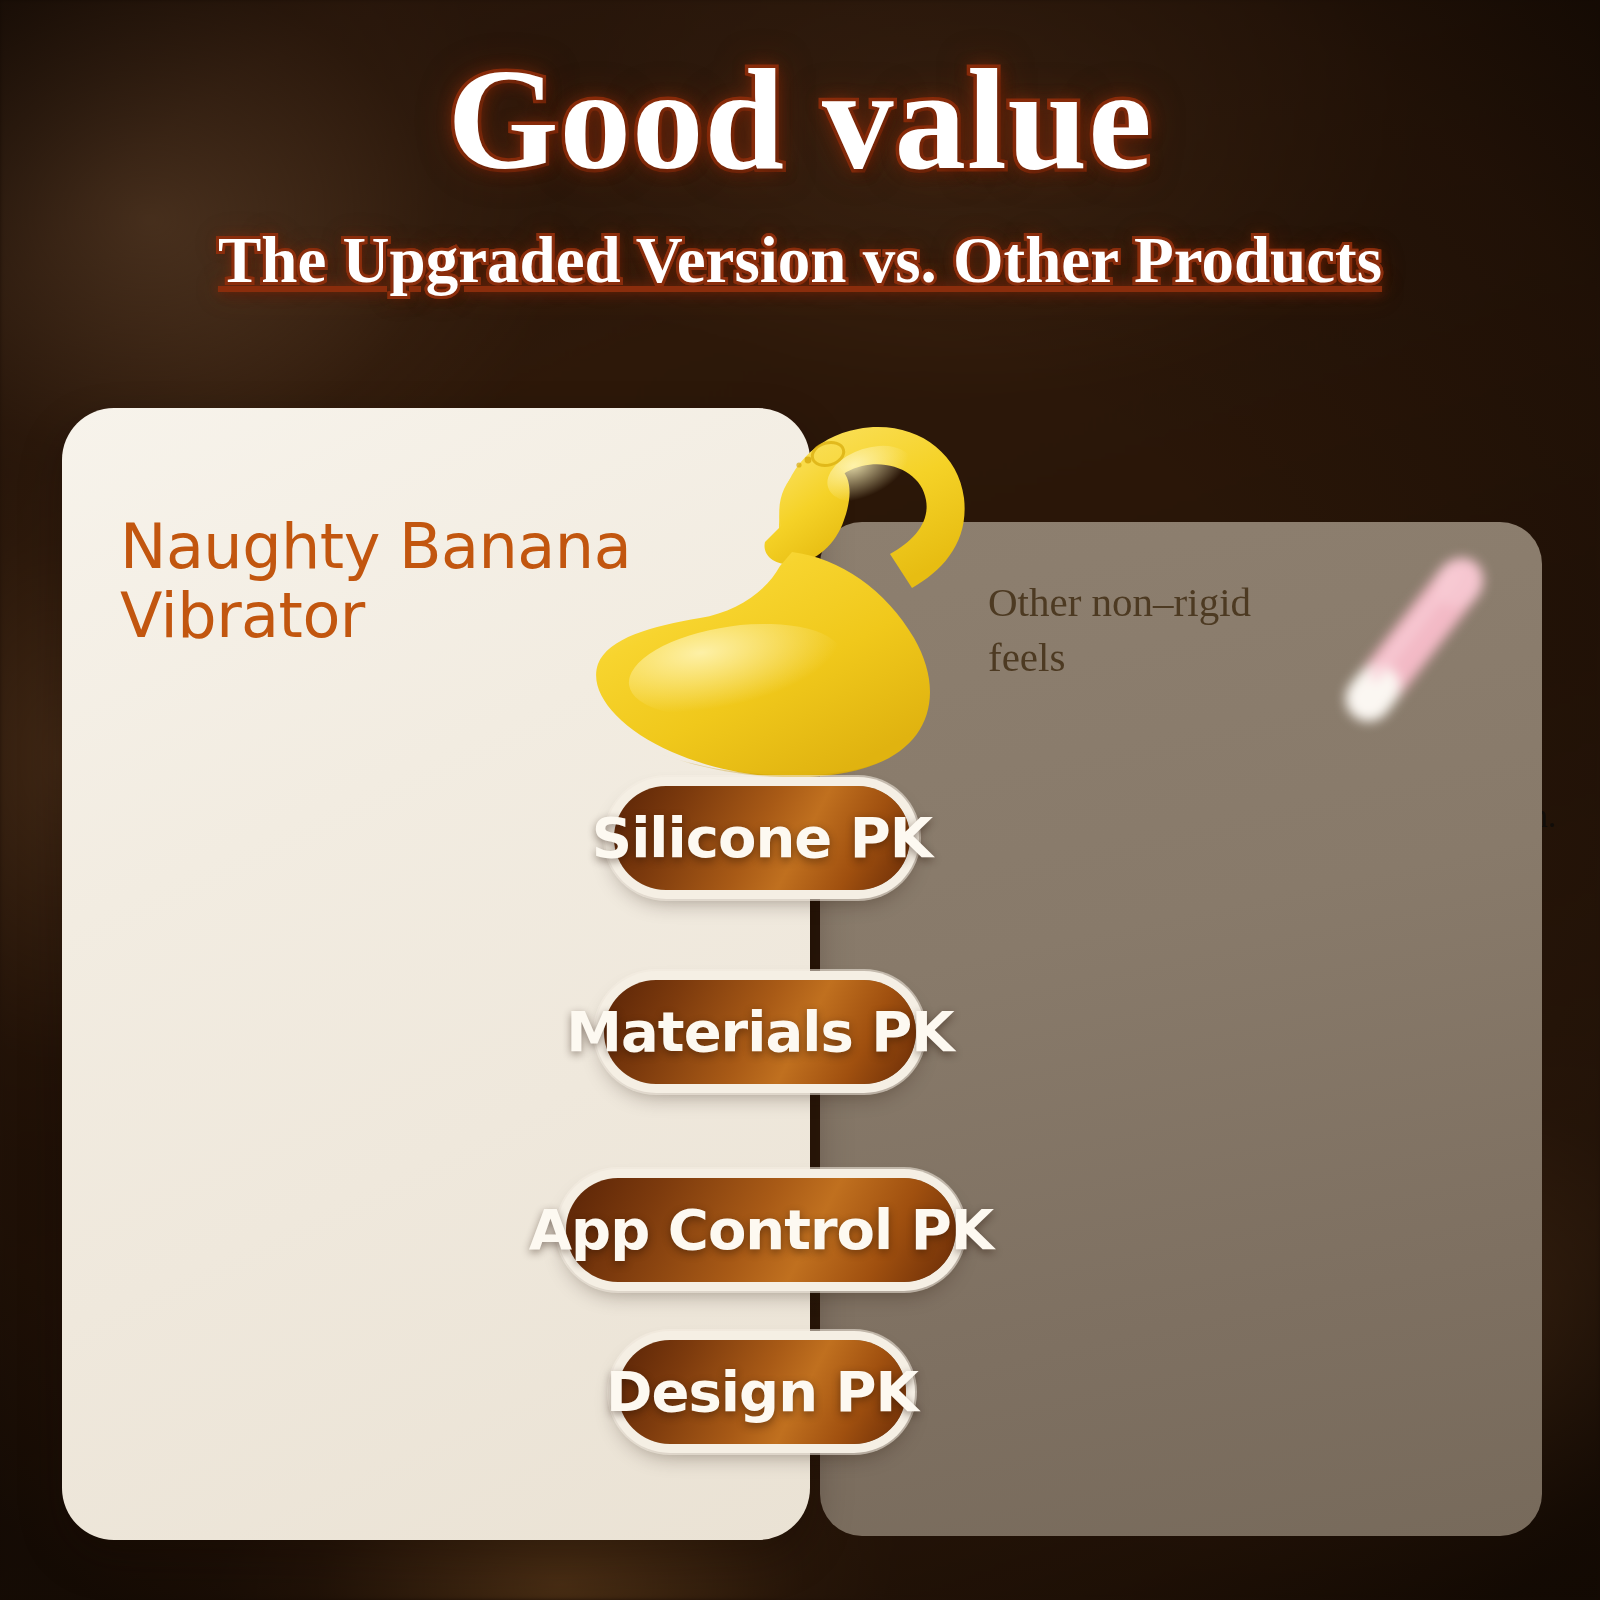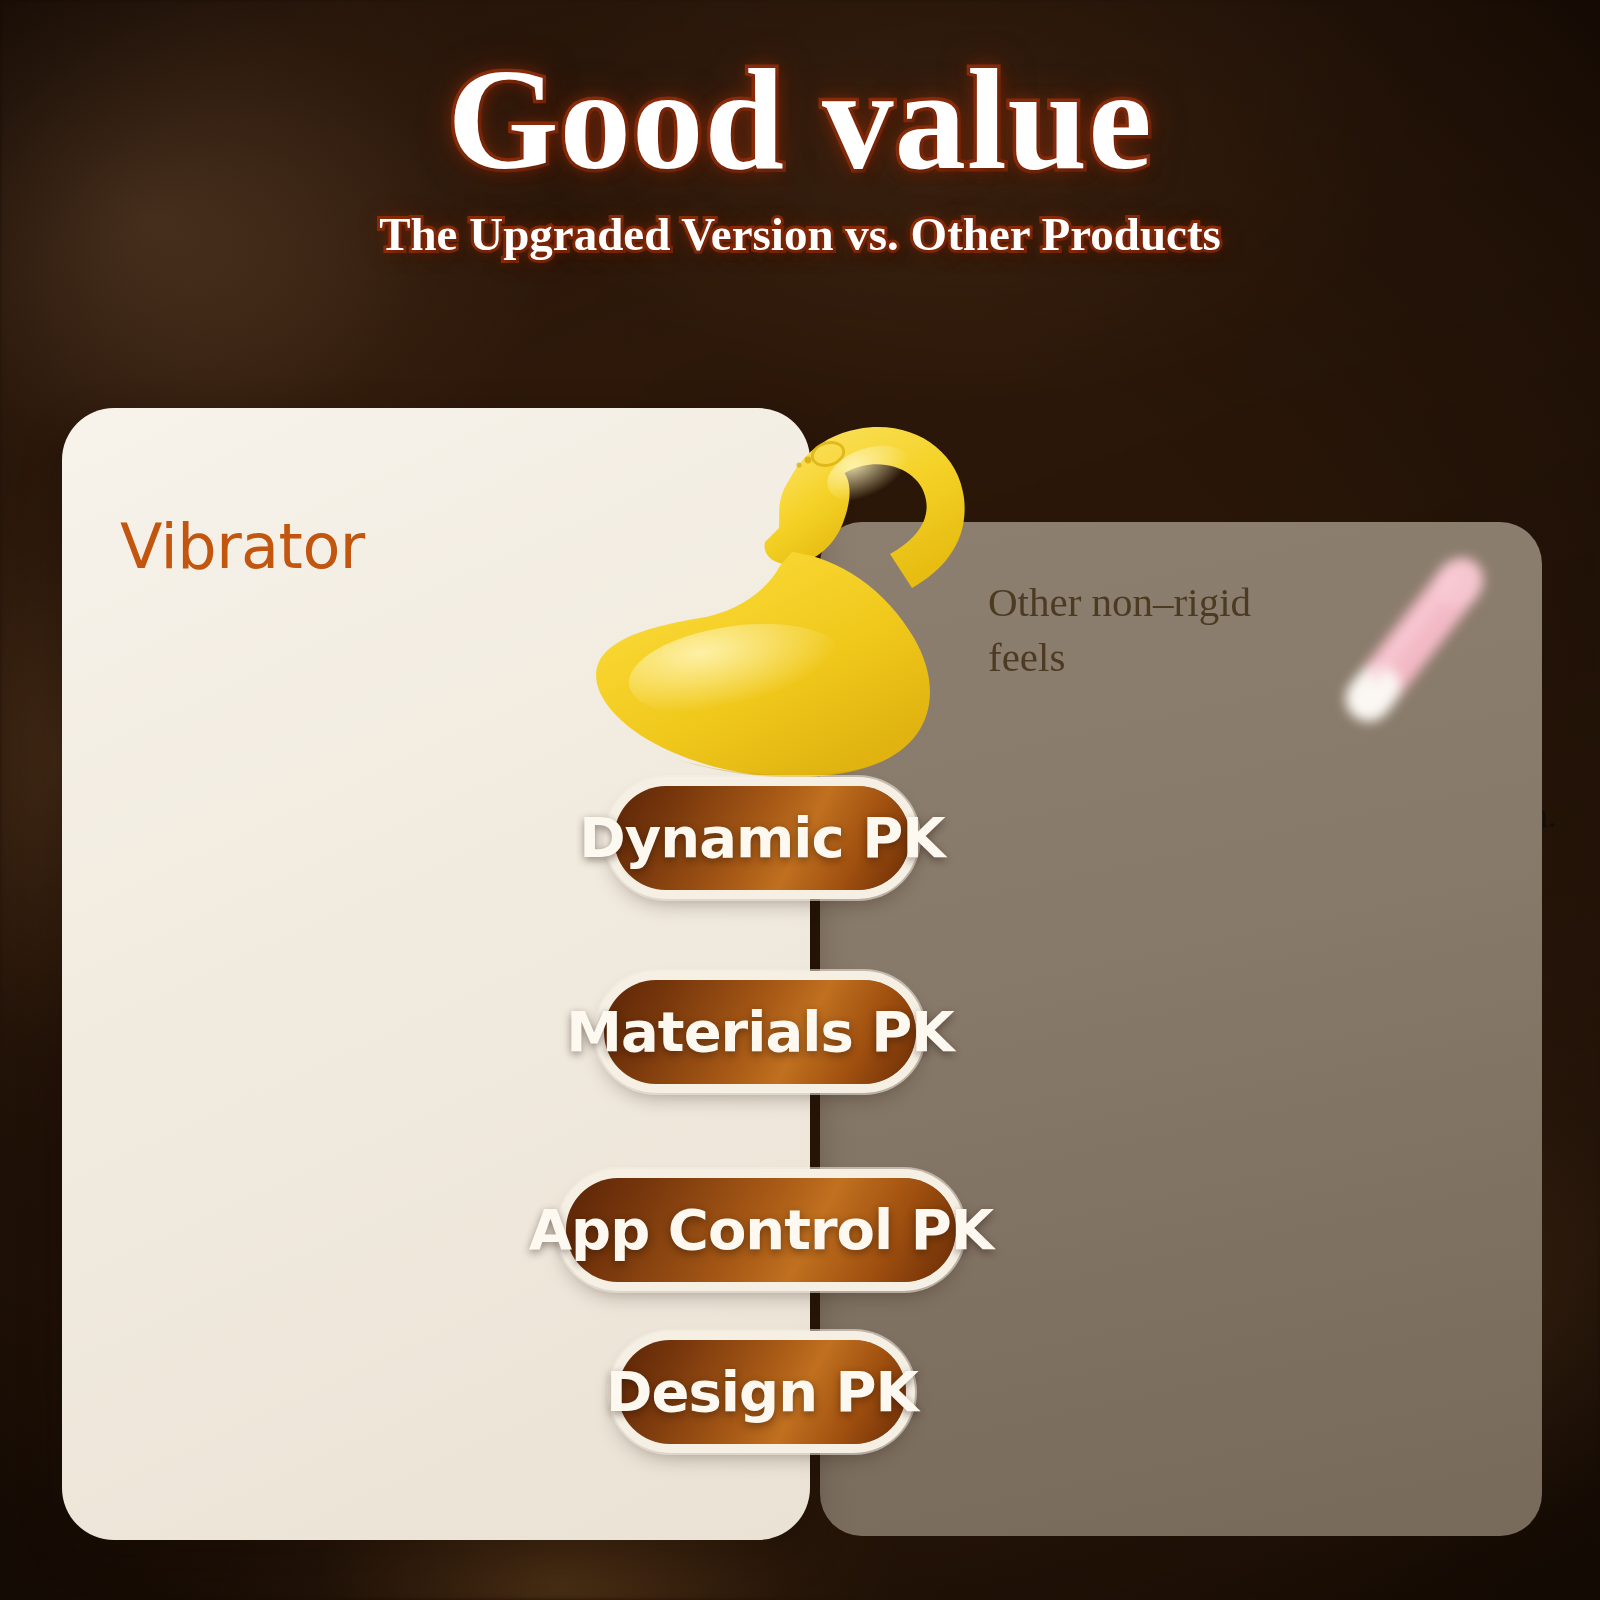--- a/index.html
+++ b/index.html
@@ -49,32 +49,33 @@
     color: #ffffff;
     letter-spacing: 1px;
     -webkit-text-stroke: 7px #8a2d0c;
     paint-order: stroke fill;
     text-shadow:
       0 0 16px rgba(138,45,12,0.85),
       0 0 34px rgba(138,45,12,0.5),
       5px 7px 9px rgba(40,14,4,0.55);
   }
   .subheadline {
-    margin-top: 16px;
+    margin-top: 32px;
     font-family: "Liberation Serif", "DejaVu Serif", serif;
     font-weight: bold;
-    font-size: 47px;
+    font-size: 65px;
     line-height: 1.05;
     color: #ffffff;
     -webkit-text-stroke: 6px #8a2d0c;
     paint-order: stroke fill;
     text-shadow:
       0 0 12px rgba(138,45,12,0.85),
       0 0 26px rgba(138,45,12,0.45),
       4px 5px 7px rgba(40,14,4,0.5);
+    text-decoration: underline;
   }
 
   
   .panel-right {
     position: absolute;
     left: 820px; top: 522px;
     width: 722px; height: 1014px;
     background: linear-gradient(168deg, #8d7f6f 0%, #887a6a 40%, #7e7061 75%, #776a5b 100%);
     border-radius: 42px;
     z-index: 2;
@@ -186,20 +187,21 @@
 
   <div class="headline-wrap">
     <div class="headline">Good value</div>
     <div class="subheadline">The Upgraded Version vs. Other Products</div>
   </div>
 
   <div class="panel-right"></div>
   <div class="panel-left"></div>
 
   <div class="product-title">
+    <span class="l1">Naughty Banana</span>
     <span class="l2">Vibrator</span>
   </div>
 
   <div class="other-title">
     <span>Other non–rigid</span>
     <span>feels</span>
   </div>
 
   <svg class="pink-toy" viewBox="0 0 300 250">
     <g transform="rotate(38 150 125)">
@@ -262,21 +264,21 @@
     <ellipse cx="288" cy="52" rx="16" ry="11" fill="none" stroke="#d9ae0d" stroke-width="3" opacity="0.75" transform="rotate(-16 288 52)"></ellipse>
     <circle cx="268" cy="58" r="3.4" fill="#d7a90c" opacity="0.8"></circle>
     <circle cx="259" cy="63" r="2.6" fill="#d7a90c" opacity="0.7"></circle>
   </svg>
 
   <div class="row-left" style="left:116px; top:793px; width:500px;">
     <span class="ln">Dynamic Upgrade  9 Vibration Patterns</span>
     <span class="ln">Dual Stimulation  Stimulating Textures</span>
   </div>
   <div class="pk-badge" style="left:614px; top:786px; width:296px;">
-    <span>Dynamic PK</span>
+    <span>Silicone PK</span>
   </div>
   <div class="row-right" style="left:956px; top:793px; width:560px;">
     <span class="ln">The vibrations are weak.No pattern variation.</span>
     <span class="ln">Lacks any texture. It does nothing for me.</span>
   </div>
 
   <div class="row-left" style="left:116px; top:976px; width:500px;">
     <span class="ln">Made from ABS and Silicone</span>
     <span class="ln">Body–safe, Soft  Non–irritating</span>
   </div>

